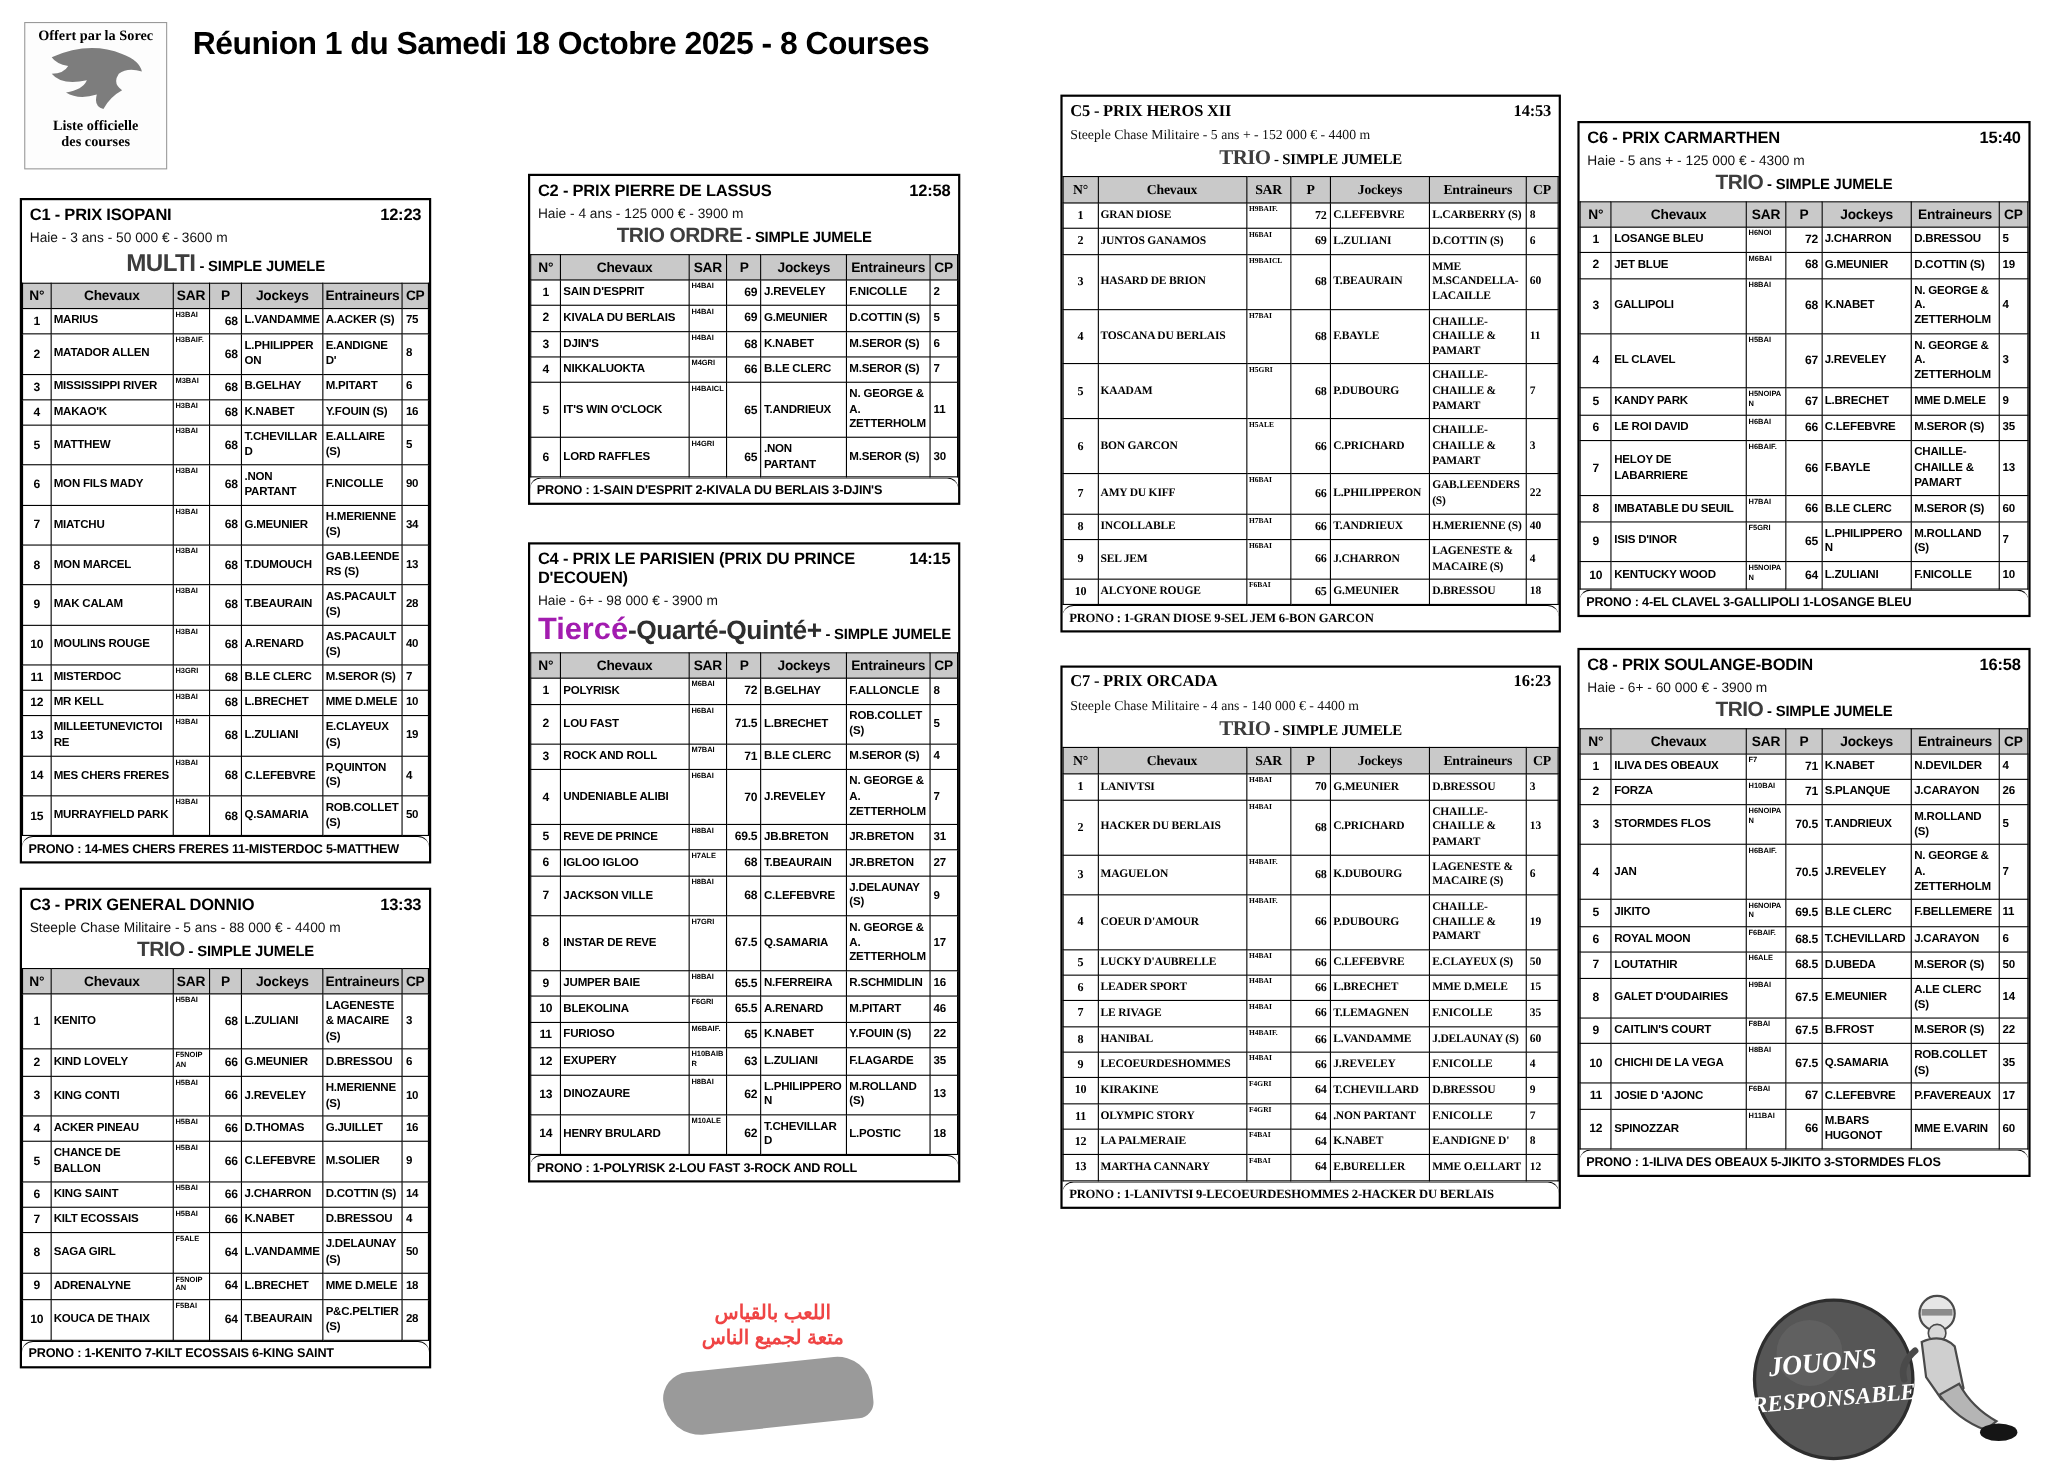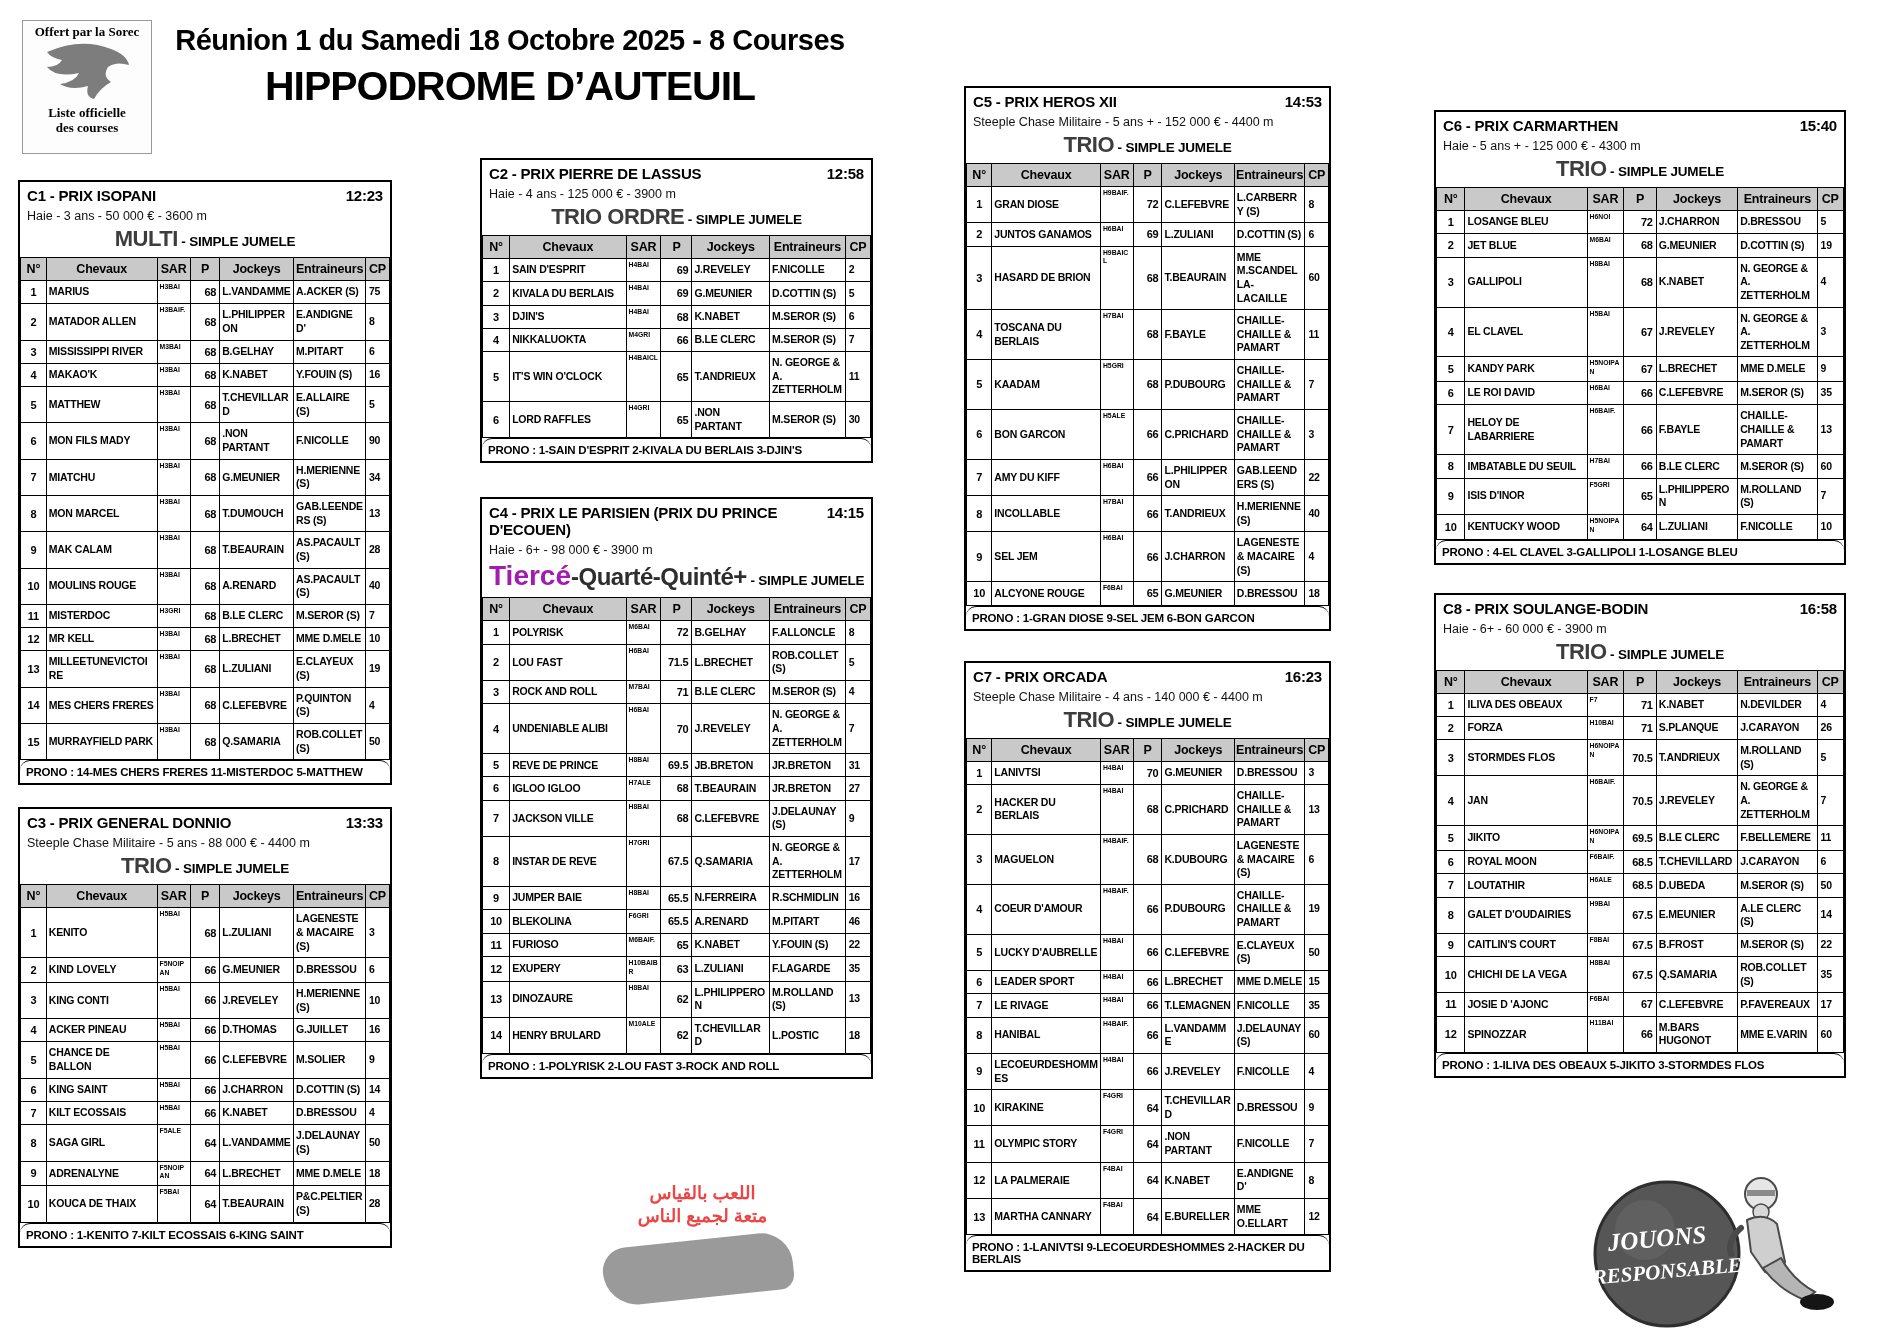--- a/index.html
+++ b/index.html
@@ -14,32 +14,32 @@
   .sorec .t { font-size:13px; font-weight:bold; }
   .sorec .b { font-size:13px; font-weight:bold; line-height:1.15; }
   .main-title { position:absolute; left:140px; top:24px; width:740px; text-align:center; }
   .main-title .l1 { font-size:29px; font-weight:bold; letter-spacing:-0.5px; }
   .main-title .l2 { font-size:41px; font-weight:bold; letter-spacing:-1px; margin-top:6px; }
 
   
   .col { position:absolute; display:flex; flex-direction:column; }
   #col1 { left:18px;   top:180px; width:374px; gap:22px; }
   #col2 { left:480px;  top:158px; width:393px; gap:34px; }
-  #col3 { left:964px;  top:86px;  width:367px; gap:30px; }
+  #col3 { left:964px;  top:86px;  width:455px; gap:30px;font-family:Liberation Serif, serif; }
   #col4 { left:1418px; top:110px; width:428px; gap:28px;padding-left:16px; }
 
   .race { border:2px solid #000; background:#fff; }
   .race-pad { padding:5px 7px 2px 7px; }
   .race-head { display:flex; justify-content:space-between; align-items:flex-start;
                font-size:15px; font-weight:bold; letter-spacing:-0.2px; }
   .race-time { margin-left:6px; }
   .race-cond { font-size:12.5px; margin-top:5px; color:#111; }
   .race-bet  { text-align:center; margin:3px 0 3px 0; font-weight:bold; white-space:nowrap; }
   .bet-gray  { color:#a21caf; font-size:28px; }
-  .bet-dark  { color:#3d3d3d; font-size:22px; letter-spacing:-0.5px; }
+  .bet-dark  { color:#3d3d3d; font-size:19px; letter-spacing:-0.5px; }
   .bet-multi .bet-dark  { font-size:22px; }
   .bet-tierce .bet-dark { font-size:24px; color:#2e2e2e;margin-top:37px; }
   .bet-suffix { font-size:13.5px; color:#000; letter-spacing:-0.2px; }
 
   table { width:100%; border-collapse:collapse; table-layout:fixed; }
   th { background:#c9c9c9; border:1px solid #000; font-size:12.5px; padding:4px 1px;
        font-weight:bold; letter-spacing:-0.2px; }
   td { border:1px solid #000; font-size:10.5px; font-weight:bold; padding:4px 2px;
        line-height:1.3; vertical-align:middle; overflow-wrap:anywhere;
        letter-spacing:-0.2px; }
@@ -70,21 +70,20 @@
   <div class="t">Offert par la Sorec</div>
   <svg width="92" height="62" viewBox="0 0 92 62">
     <path d="M6 12 q34 -15 64 -3 q16 6 18 16 q-13 -4 -21 2 q-6 9 3 15 q-11 6 -17 17 q-9 -2 -6 -13 q-17 5 -28 -2 q15 -2 19 -11 q-23 5 -32 -6 q11 0 15 -7 q-11 -2 -15 -8z" fill="#7d7d7d"></path>
   </svg>
   <div class="b">Liste officielle</div>
   <div class="b">des courses</div>
 </div>
 
 <div class="main-title">
   <div class="l1">Réunion 1 du Samedi 18 Octobre 2025 - 8 Courses</div>
-  <div class="l2">HIPPODROME D’AUTEUIL</div>
 </div>
 
 <div class="col" id="col1">
   <section class="race">
       <div class="race-pad">
         <div class="race-head">
           <span><span class="race-id">C1 -  </span><span class="race-name">PRIX ISOPANI</span></span>
           <span class="race-time">12:23</span>
         </div>
         <div class="race-cond">Haie - 3 ans - 50 000 € - 3600 m</div>

